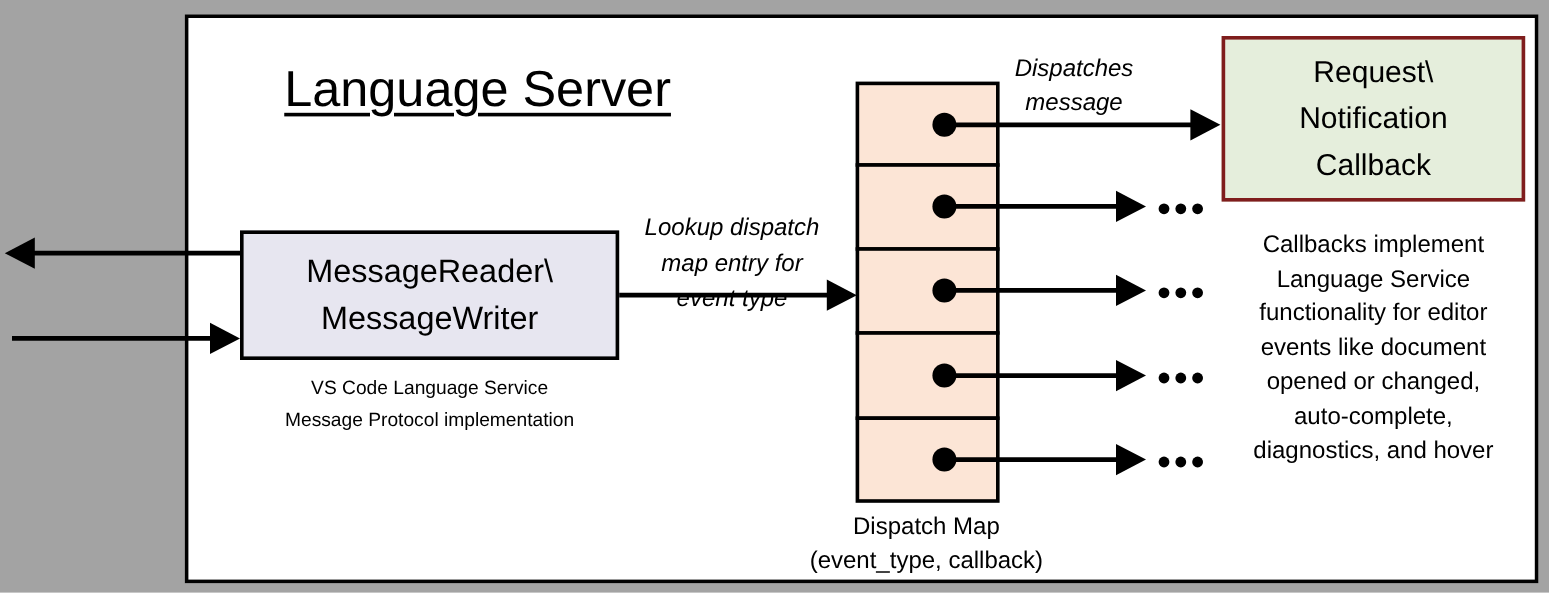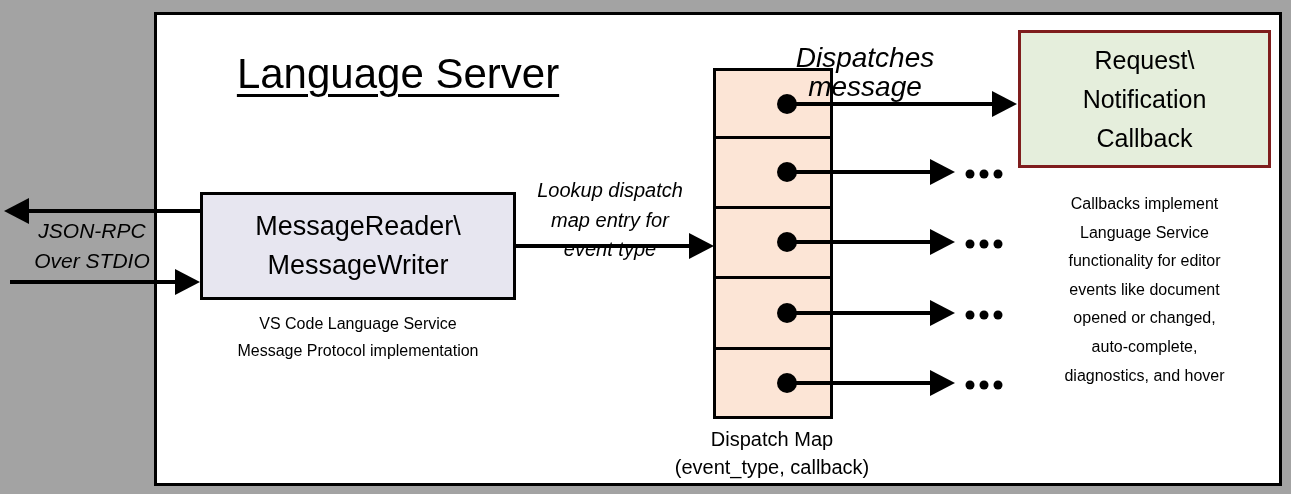--- a/index.html
+++ b/index.html
@@ -34,32 +34,32 @@
   }
   #reader-caption{
     left:190px;top:310px;width:336px;
     font-size:16px;line-height:27px;
   }
   #lookup-label{
     left:510px;top:156px;width:200px;
     font-size:20px;line-height:29.5px;margin-top:20px;
   }
   #dispatch-label{
-    left:776px;top:43px;width:178px;
-    font-size:28px;line-height:29px;
+    left:806px;top:43px;width:178px;
+    font-size:20px;line-height:29px;
   }
   #callback-box{
     left:1018px;top:30px;width:253px;height:138px;
     border:3px solid #7f1d1d;box-sizing:border-box;background:#e5eedc;
     display:flex;align-items:center;justify-content:center;
     font-size:25px;line-height:39px;
   }
   #callbacks-note{
     left:1018px;top:190px;width:253px;
-    font-size:16px;line-height:28.6px;
+    font-size:20px;line-height:28.6px;
   }
   #map-caption{
     left:652px;top:426px;width:240px;
     font-size:20px;line-height:27.5px;
   }
 </style>
 </head>
 <body>
 
 <div id="stage">
@@ -129,22 +129,20 @@
     </g>
     <g>
       <line x1="787" y1="383" x2="932" y2="383" stroke="#000" stroke-width="4"></line>
       <polygon points="955,383 930,370 930,396" fill="#000"></polygon>
       <circle cx="970" cy="385" r="4.5" fill="#000"></circle>
         <circle cx="984" cy="385" r="4.5" fill="#000"></circle>
         <circle cx="998" cy="385" r="4.5" fill="#000"></circle>
     </g>
   </svg>
 
-  <div id="io-label" class="abs preline center italic">JSON-RPC
-Over STDIO</div>
 
   <div id="reader-box" class="abs preline center">MessageReader\
 MessageWriter</div>
 
   <div id="reader-caption" class="abs preline center">VS Code Language Service
 Message Protocol implementation</div>
 
   <div id="lookup-label" class="abs preline center italic">Lookup dispatch
 map entry for
 event type</div>

